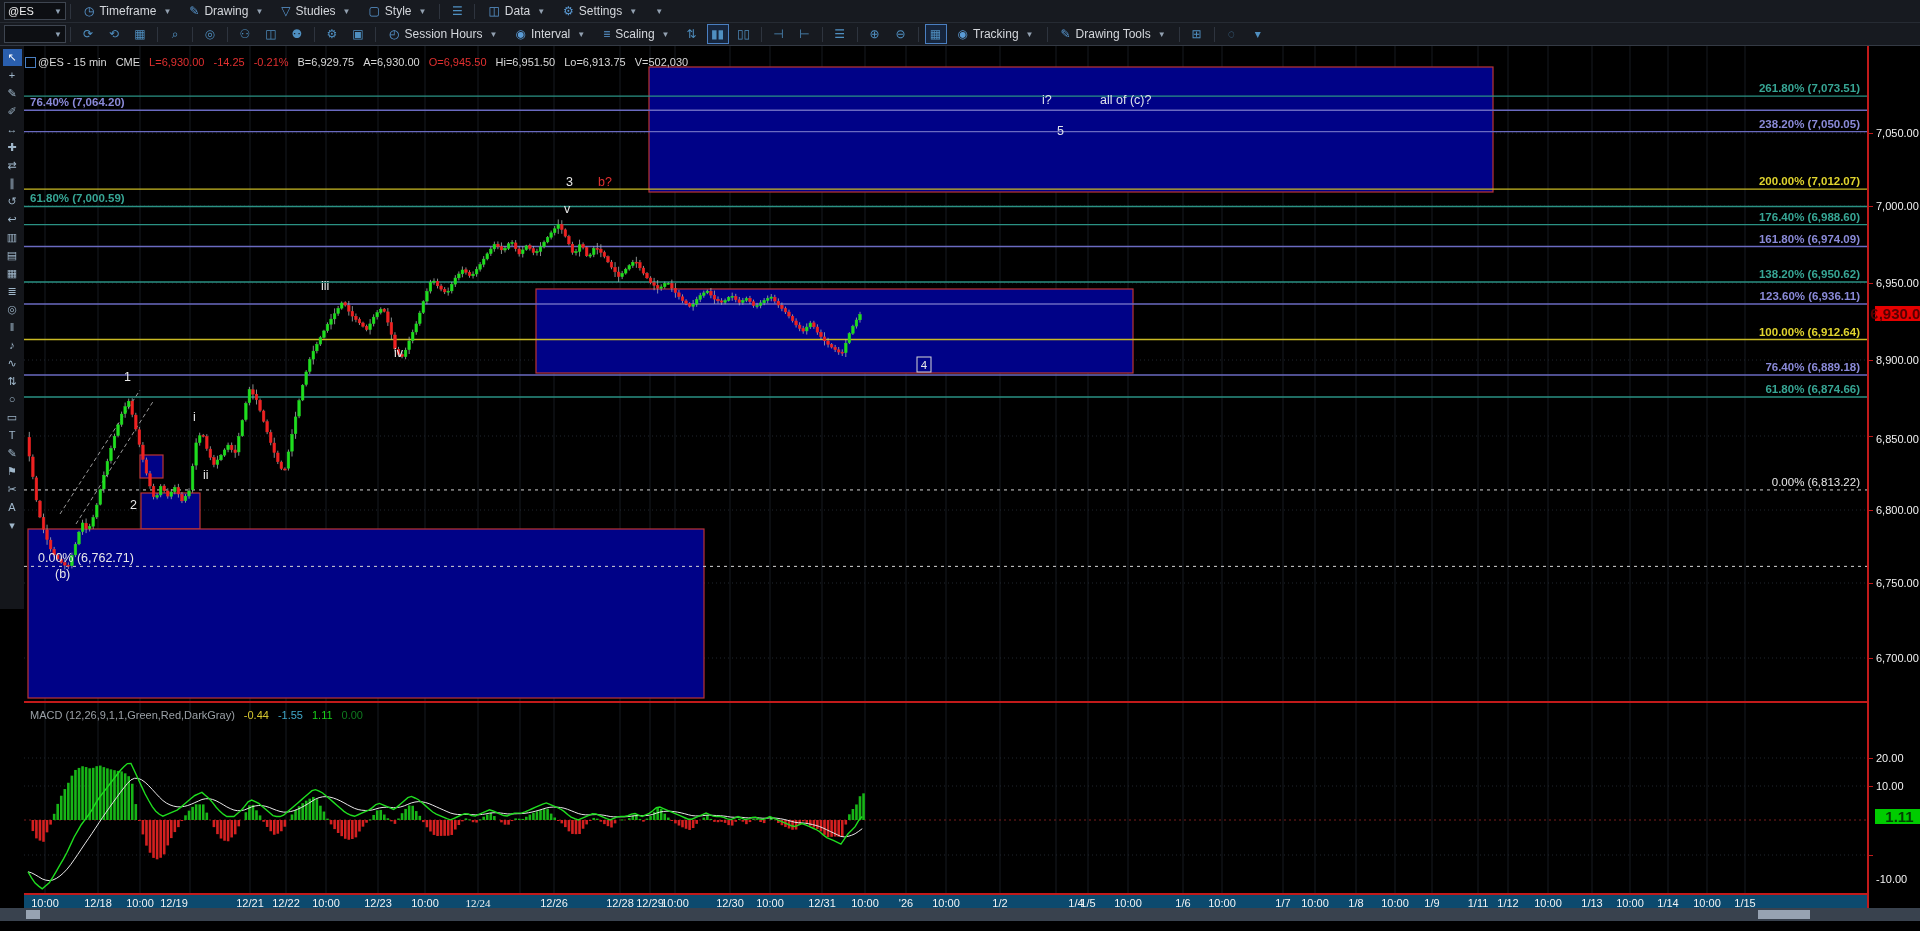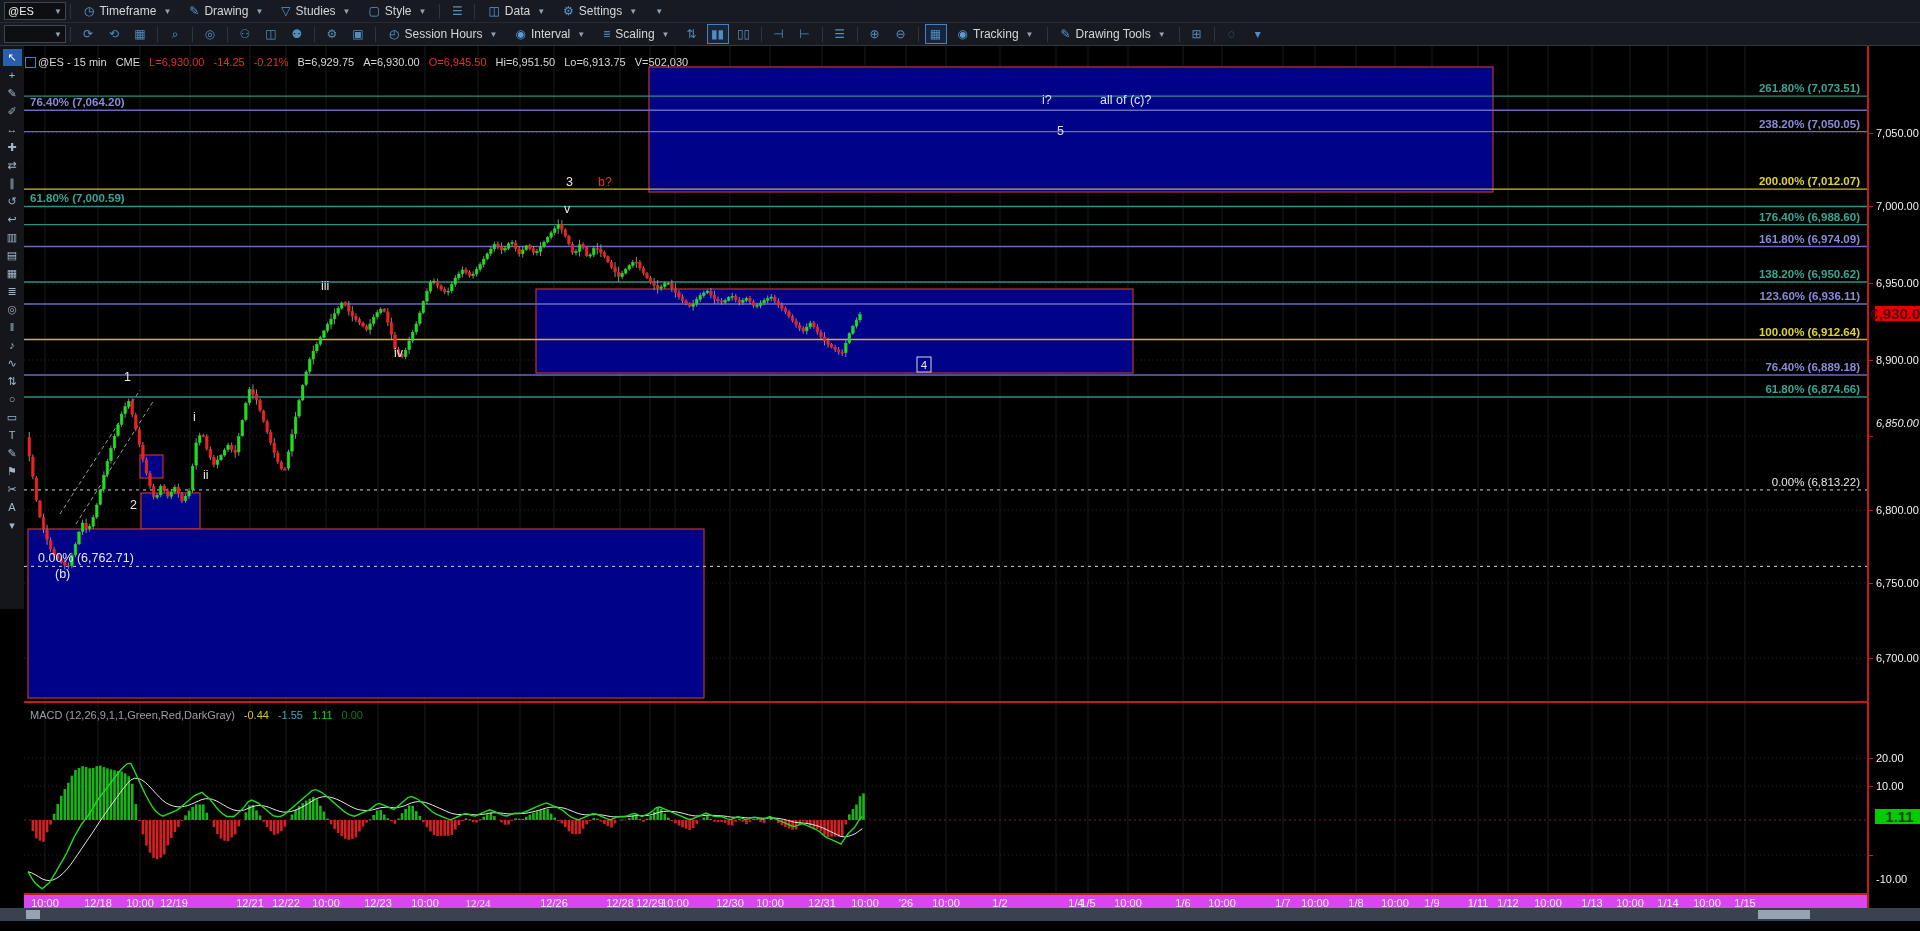--- a/index.html
+++ b/index.html
@@ -35,21 +35,21 @@
               border-left:2px solid #c21a1a;z-index:20;}
   .pa-label{position:absolute;left:7px;font-size:11px;color:#f2f2f2;}
   .pa-tick{position:absolute;left:0;width:4px;height:1px;background:#c21a1a;}
   .badge{position:absolute;left:6px;width:49px;height:15px;font-size:15px;font-weight:bold;
          display:flex;align-items:center;justify-content:center;border-radius:0;}
   .badge:before{content:"";position:absolute;left:-5px;border:5px solid transparent;}
   .badge.red{background:#e60000;color:#570000;}
   .badge.red:before{border-right-color:#e60000;}
   .badge.green{background:#00cc00;color:#00virtual3300;color:#033d03;}
   .badge.green:before{border-right-color:#00cc00;}
-  .time-axis{position:absolute;left:24px;top:893px;width:1896px;height:15px;background:#d946ef;
+  .time-axis{position:absolute;left:24px;top:893px;width:1896px;height:15px;background:#0c4a6e;
              border-top:2px solid #c21a1a;z-index:18;}
   .ta-label{position:absolute;top:2px;transform:translateX(-50%);font-size:11px;color:#f2f2f2;}
   .scrollbar{position:absolute;left:0;top:908px;width:1920px;height:13px;background:#39424e;z-index:22;}
   .sb-thumb{position:absolute;top:2px;height:9px;background:#97a3b2;}
   .statusbar{position:absolute;left:0;top:921px;width:1920px;height:10px;background:#ebebeb;
              display:flex;justify-content:flex-end;align-items:center;z-index:22;}
   .statusbar span{font-size:10px;color:#111;line-height:10px;padding-right:3px;}
   .win-icon{position:absolute;left:25px;top:57px;width:9px;height:9px;border:1px solid #4a7fc1;z-index:12;}
 </style>
 </head>
@@ -1006,21 +1006,21 @@
 
   <div class="price-axis" id="price-axis">
       <div class="pa-label" style="top: 82px;">7,050.00</div>
       <div class="pa-tick" style="top: 88px;"></div>
       <div class="pa-label" style="top: 155px;">7,000.00</div>
       <div class="pa-tick" style="top: 161px;"></div>
       <div class="pa-label" style="top: 232px;">6,950.00</div>
       <div class="pa-tick" style="top: 238px;"></div>
       <div class="pa-label" style="top: 309px;">8,900.00</div>
       <div class="pa-tick" style="top: 315px;"></div>
-      <div class="pa-label" style="top: 372px; font-style: italic;">6,850.00</div>
+      <div class="pa-label" style="top: 388px;">6,850.00</div>
       <div class="pa-tick" style="top: 391px;"></div>
       <div class="pa-label" style="top: 459px;">6,800.00</div>
       <div class="pa-tick" style="top: 465px;"></div>
       <div class="pa-label" style="top: 532px;">6,750.00</div>
       <div class="pa-tick" style="top: 538px;"></div>
       <div class="pa-label" style="top: 607px;">6,700.00</div>
       <div class="pa-tick" style="top: 613px;"></div>
       <div class="pa-label" style="top: 707px;">20.00</div>
       <div class="pa-tick" style="top: 713px;"></div>
       <div class="pa-label" style="top: 735px;">10.00</div>

